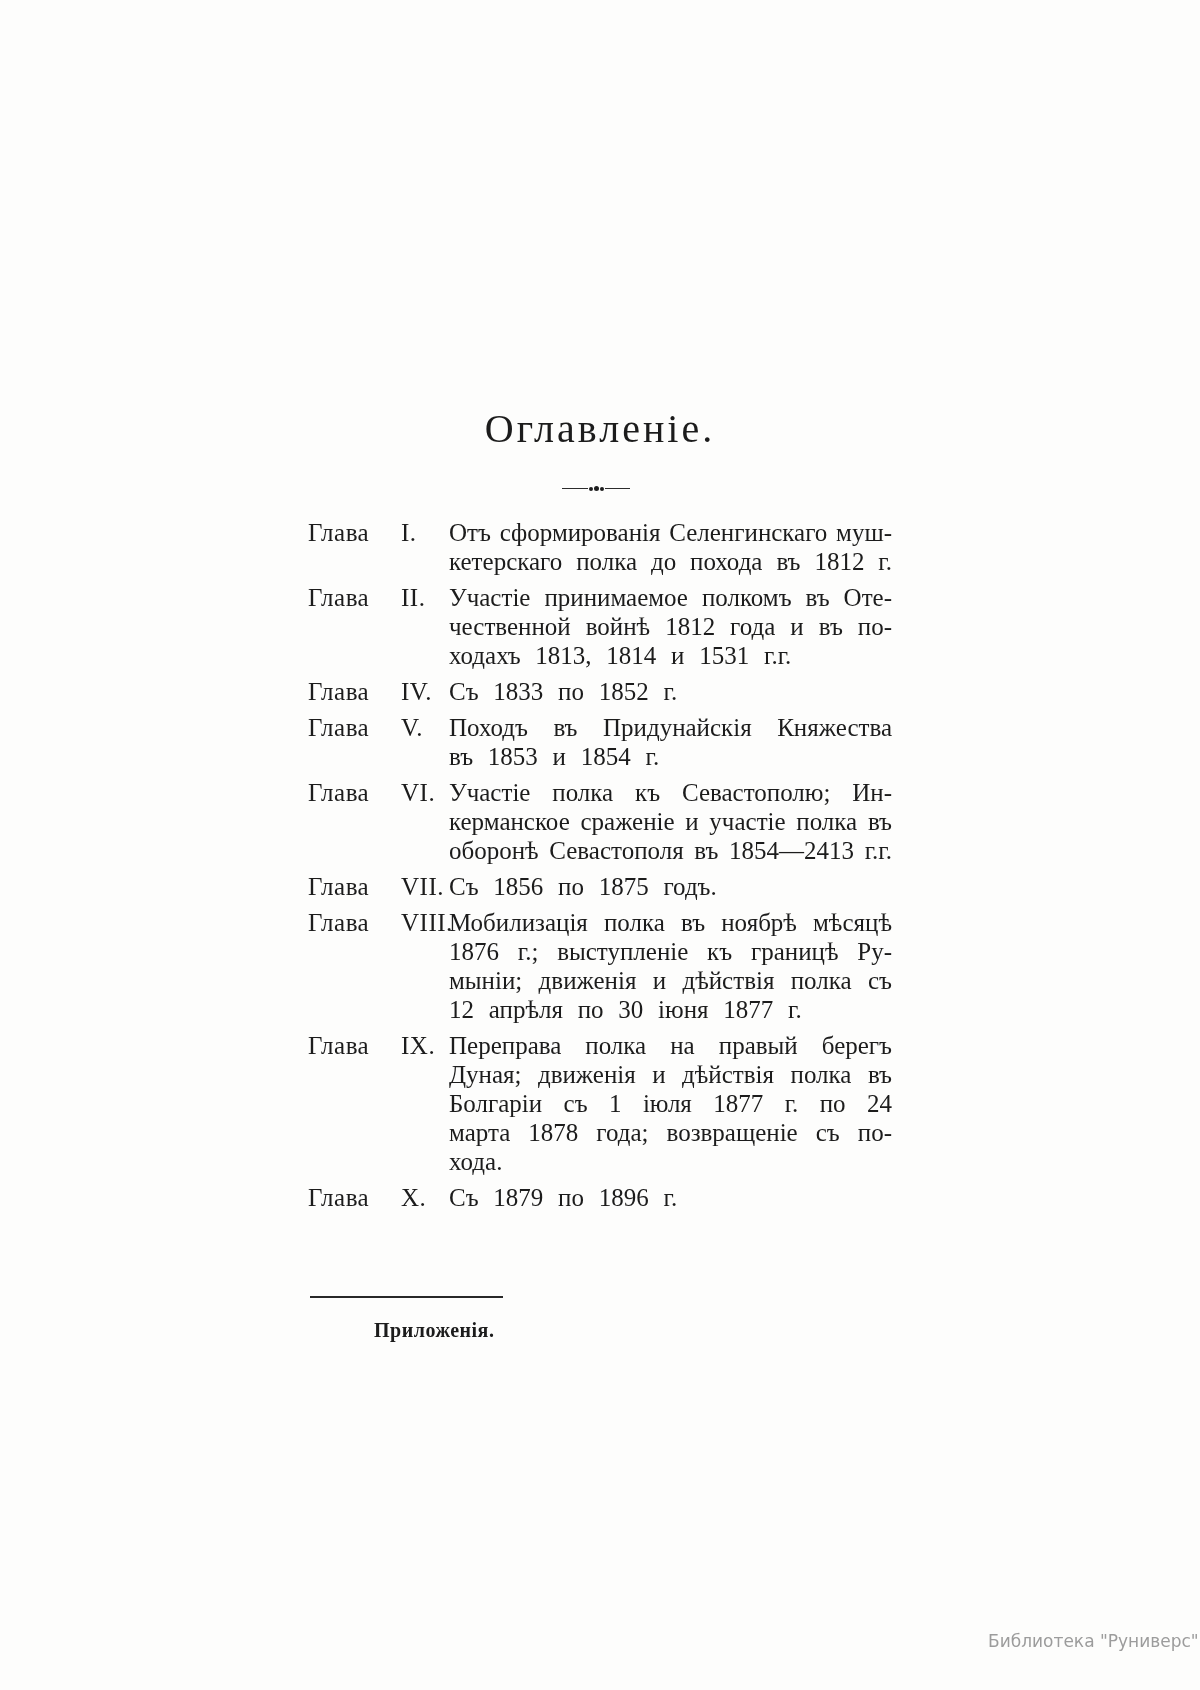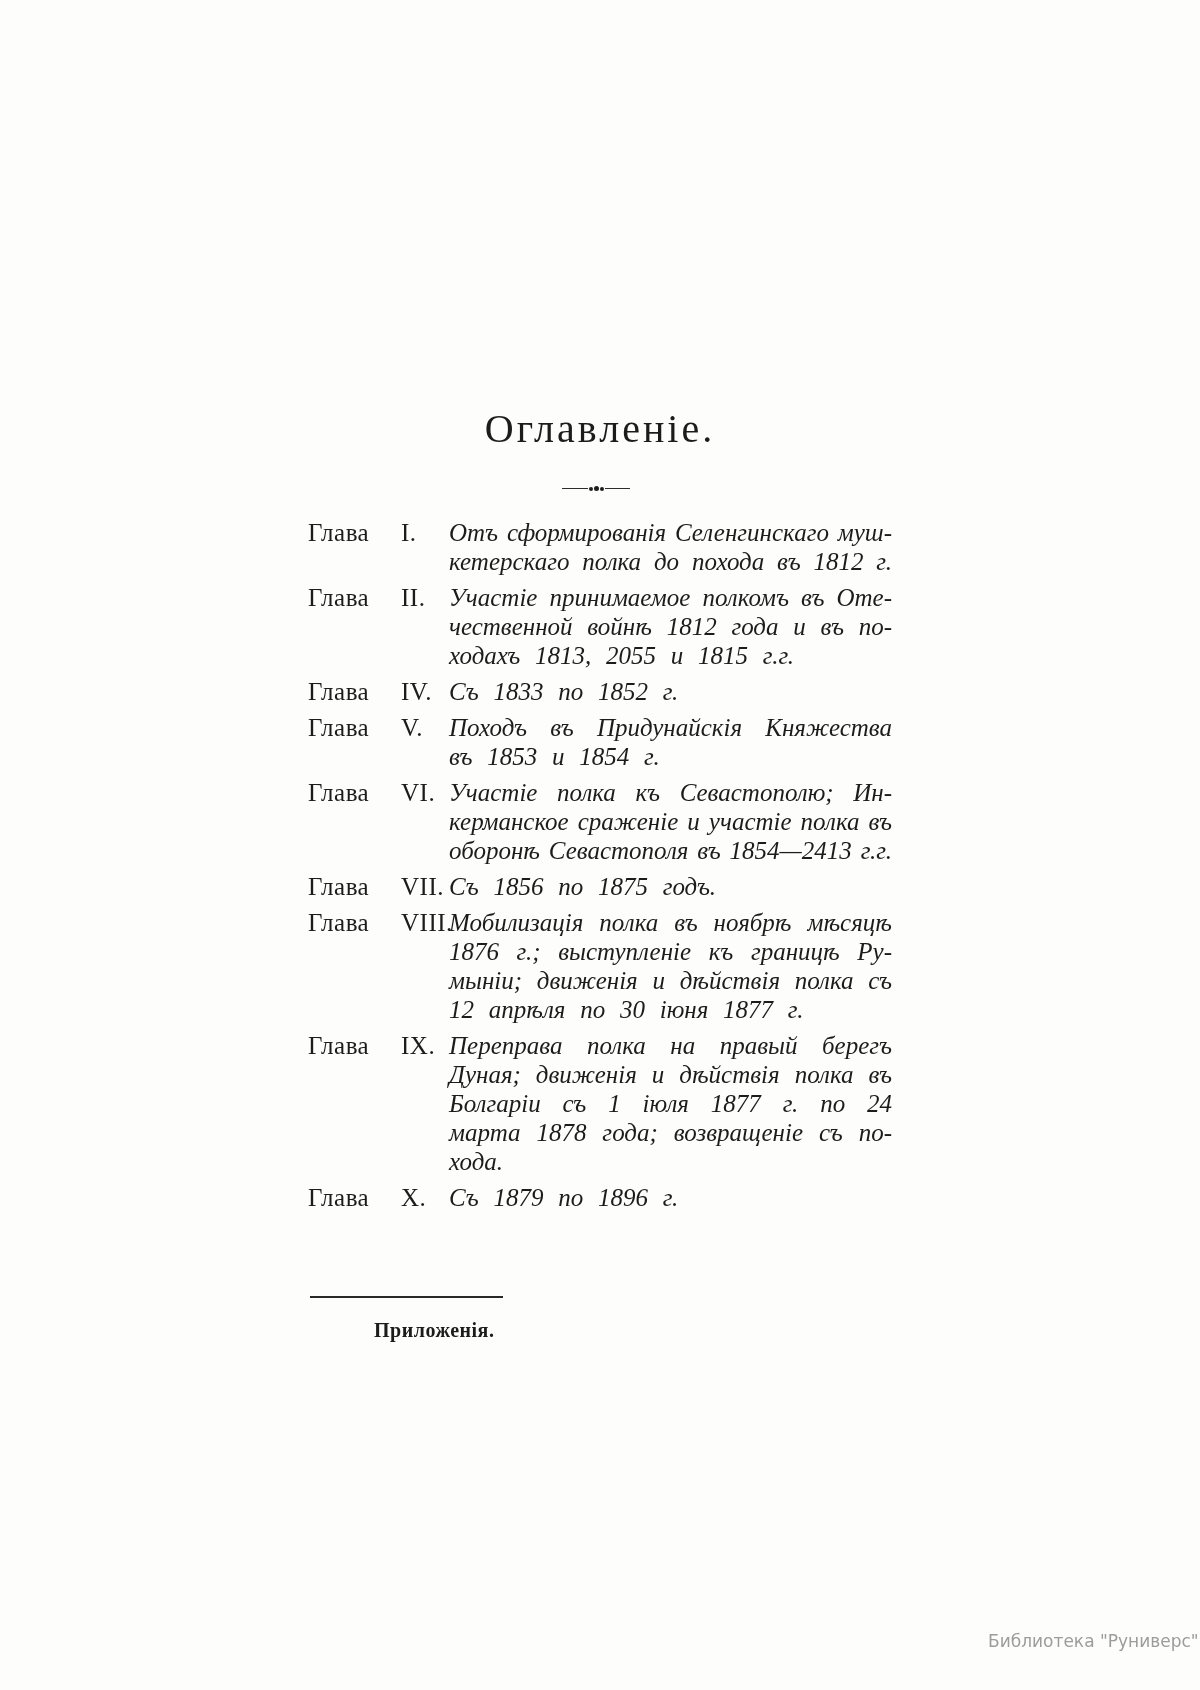--- a/index.html
+++ b/index.html
@@ -42,21 +42,21 @@
     position: absolute;
     left: 308px;
     top: 518px;
     width: 584px;
     font-size: 25px;
     line-height: 29px;
   }
   .entry { display: flex; margin-bottom: 7px; gap: 7px; }
   .entry .label { width: 134px; flex: none; letter-spacing: 0.5px; white-space: nowrap; }
   .entry .label .word { display: inline-block; width: 93px; }
-  .entry .desc { flex: 1; min-width: 0; font-style: italic; }
+  .entry .desc { flex: 1; min-width: 0; }
   .desc .line { word-spacing: 0.06em; }
   .desc .line.j { text-align: justify; text-align-last: justify; }
   .desc .line.loose { word-spacing: 0.34em; }
   .rule {
     position: absolute;
     left: 310px;
     top: 1296px;
     width: 193px;
     height: 2px;
     background: #282828;
@@ -100,21 +100,21 @@
         <div class="desc">
           <div class="line j">Отъ сформированія Селенгинскаго муш-</div>
           <div class="line j">кетерскаго полка до похода въ 1812 г.</div>
         </div>
       </div>
       <div class="entry">
         <div class="label"><span class="word">Глава</span><span>II.</span></div>
         <div class="desc">
           <div class="line j">Участіе принимаемое полкомъ въ Оте-</div>
           <div class="line j">чественной войнѣ 1812 года и въ по-</div>
-          <div class="line loose">ходахъ 1813, 2055 и 1815 г.г.</div>
+          <div class="line loose">ходахъ 1813, 1814 и 1531 г.г.</div>
         </div>
       </div>
       <div class="entry">
         <div class="label"><span class="word">Глава</span><span>IV.</span></div>
         <div class="desc">
           <div class="line loose">Съ 1833 по 1852 г.</div>
         </div>
       </div>
       <div class="entry">
         <div class="label"><span class="word">Глава</span><span>V.</span></div>

